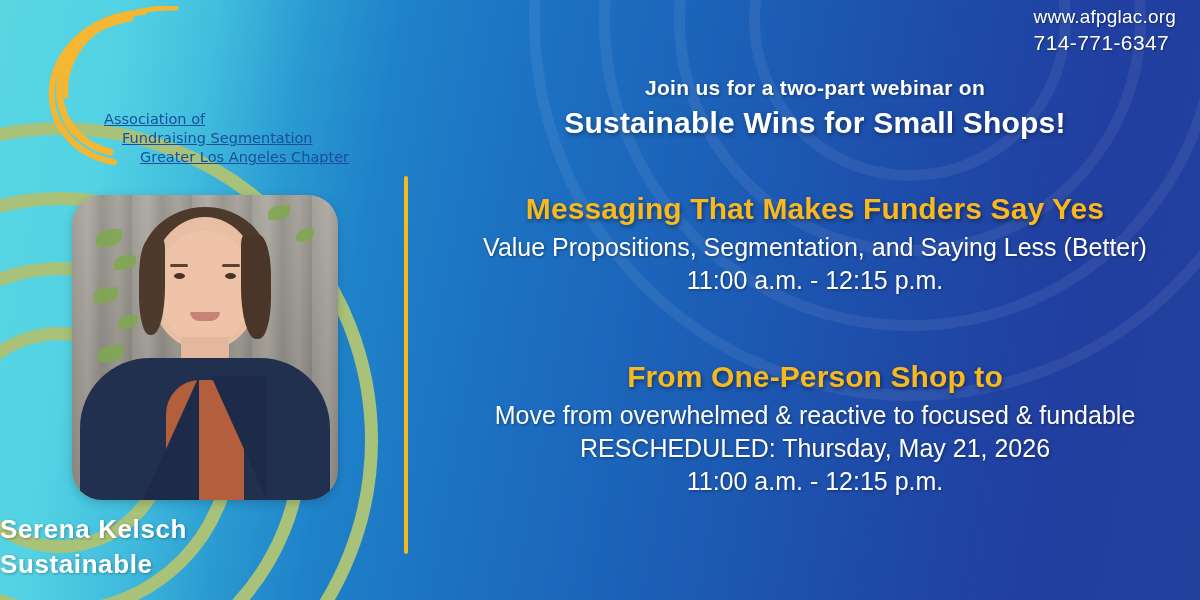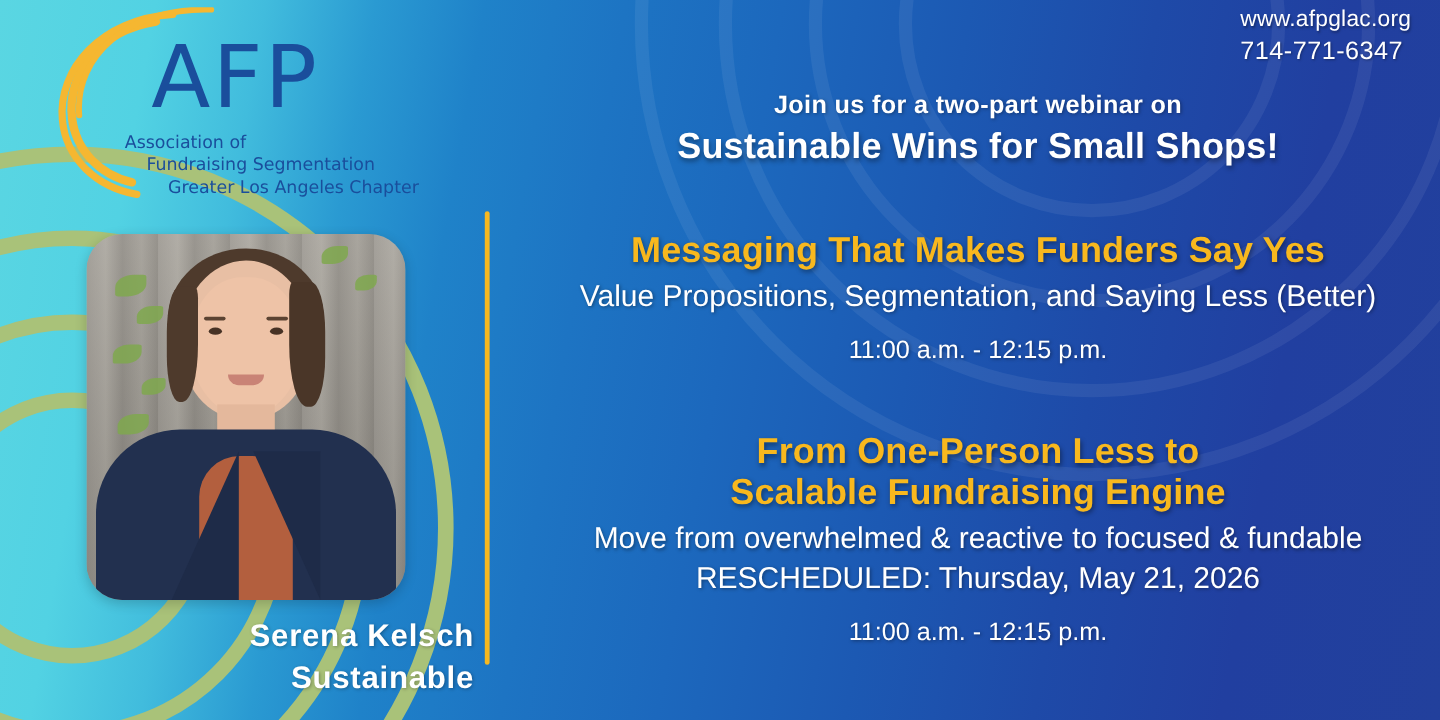--- a/index.html
+++ b/index.html
@@ -93,20 +93,21 @@
   }
   .logo-sub {
     position: absolute;
     left: 78px;
     top: 104px;
     width: 260px;
     color: #1a4e9c;
     font-size: 14.5px;
     line-height: 1.32;
     font-family: "DejaVu Sans", sans-serif;
+    text-decoration: underline;
   }
   .logo-sub .l1 { display: block; padding-left: 0px; }
   .logo-sub .l2 { display: block; padding-left: 18px; }
   .logo-sub .l3 { display: block; padding-left: 36px; }
 
   
   .contact {
     position: absolute;
     right: 24px;
     top: 6px;
@@ -270,21 +271,21 @@
     border-width: 0 56px 124px 0;
     border-color: transparent #1e2b48 transparent transparent;
   }
 
   
   .speaker {
     position: absolute;
     left: 0;
     top: 512px;
     width: 395px;
-    text-align: right;
+    text-align: left;
     color: #ffffff;
     font-size: 26px;
     font-weight: bold;
     line-height: 1.34;
     letter-spacing: .6px;
     text-shadow: 1px 1px 3px rgba(0,0,0,.3);
   }
 
   
   .divider {
@@ -346,22 +347,22 @@
     text-shadow: 1px 1px 3px rgba(0,0,0,.4);
     text-align: center;
   }
   .s-date {
     font-size: 25px;
     margin-top: 3px;
     line-height: 1.2;
     text-shadow: 1px 1px 3px rgba(0,0,0,.4);
   }
   .s-time {
-    font-size: 21px;
-    margin-top: 17px;
+    font-size: 25px;
+    margin-top: 3px;
     line-height: 1.2;
     text-shadow: 1px 1px 3px rgba(0,0,0,.4);
   }
 </style>
 </head>
 <body>
 
 <div class="canvas">
 
   <div class="arcs-left">
@@ -377,21 +378,20 @@
     <div class="arc-bl b3"></div>
     <div class="arc-bl b4"></div>
   </div>
 
   <div class="logo">
     <svg width="340" height="160" viewBox="0 0 340 160">
       <path d="M104 12 C54 20 30 58 34 92 C37 120 58 140 84 146" fill="none" stroke="#f5b731" stroke-width="7" stroke-linecap="round"></path>
       <path d="M118 6 C58 10 22 52 26 94 C29 126 54 150 88 156" fill="none" stroke="#f5b731" stroke-width="6" stroke-linecap="round"></path>
       <path d="M150 2 C82 0 36 40 40 90" fill="none" stroke="#f5b731" stroke-width="5" stroke-linecap="round"></path>
     </svg>
-    <div class="logo-letters">AFP</div>
     <div class="logo-sub">
       <span class="l1">Association of</span>
       <span class="l2">Fundraising Segmentation</span>
       <span class="l3">Greater Los Angeles Chapter</span>
     </div>
   </div>
 
   <div class="contact">
     <div class="site">www.afpglac.org</div>
     <div class="phone">714-771-6347</div>
@@ -438,22 +438,21 @@
     </div>
 
     <div class="session s1">
       <div class="s-title">Messaging That Makes Funders Say Yes</div>
       <div class="s-desc">Value Propositions, Segmentation, and Saying Less (Better)</div>
       <div class="s-time">11:00 a.m. - 12:15 p.m.</div>
     </div>
 
     <div class="session s2">
       <div class="s-title">
-        <div>From One-Person Less to</div>
-        <div>Scalable Fundraising Engine</div>
+        <div>From One-Person Shop to</div>
       </div>
       <div class="s-desc">Move from overwhelmed &amp; reactive to focused &amp; fundable</div>
       <div class="s-date">RESCHEDULED: Thursday, May 21, 2026</div>
       <div class="s-time">11:00 a.m. - 12:15 p.m.</div>
     </div>
 
   </div>
 </div>
 
 </body></html>

